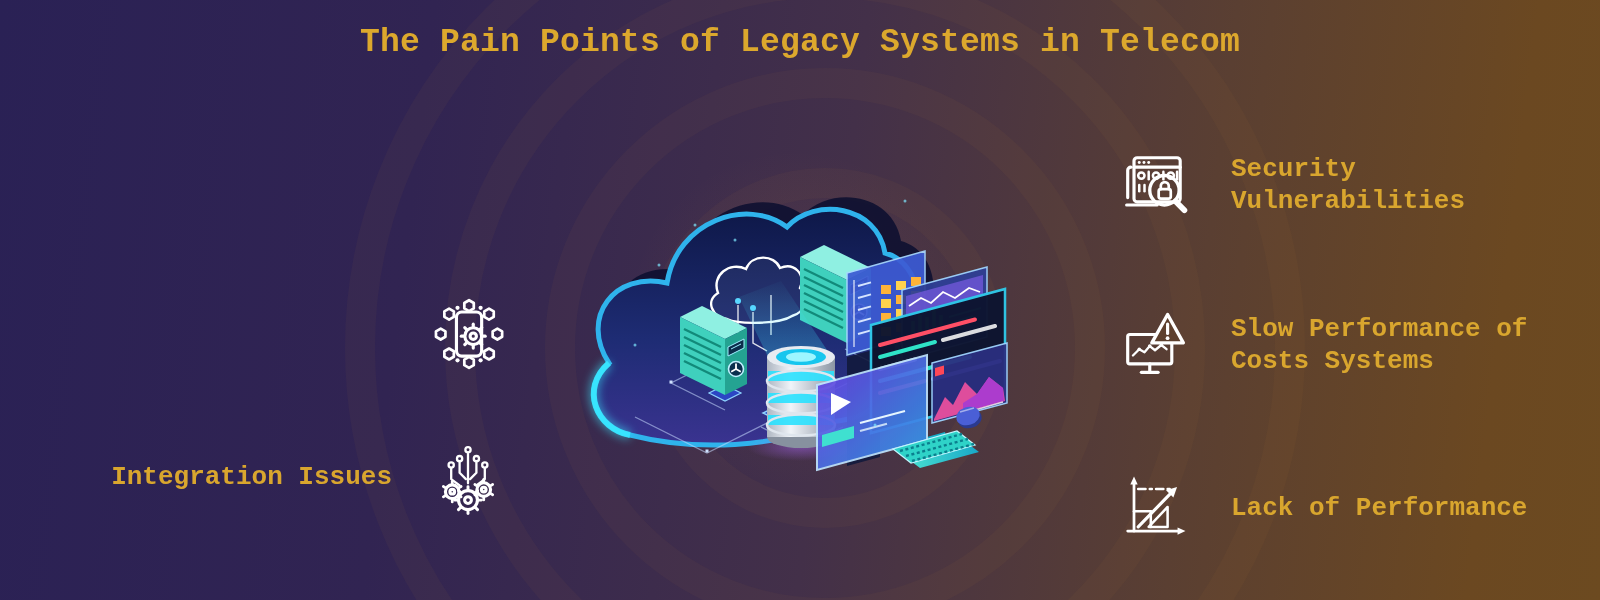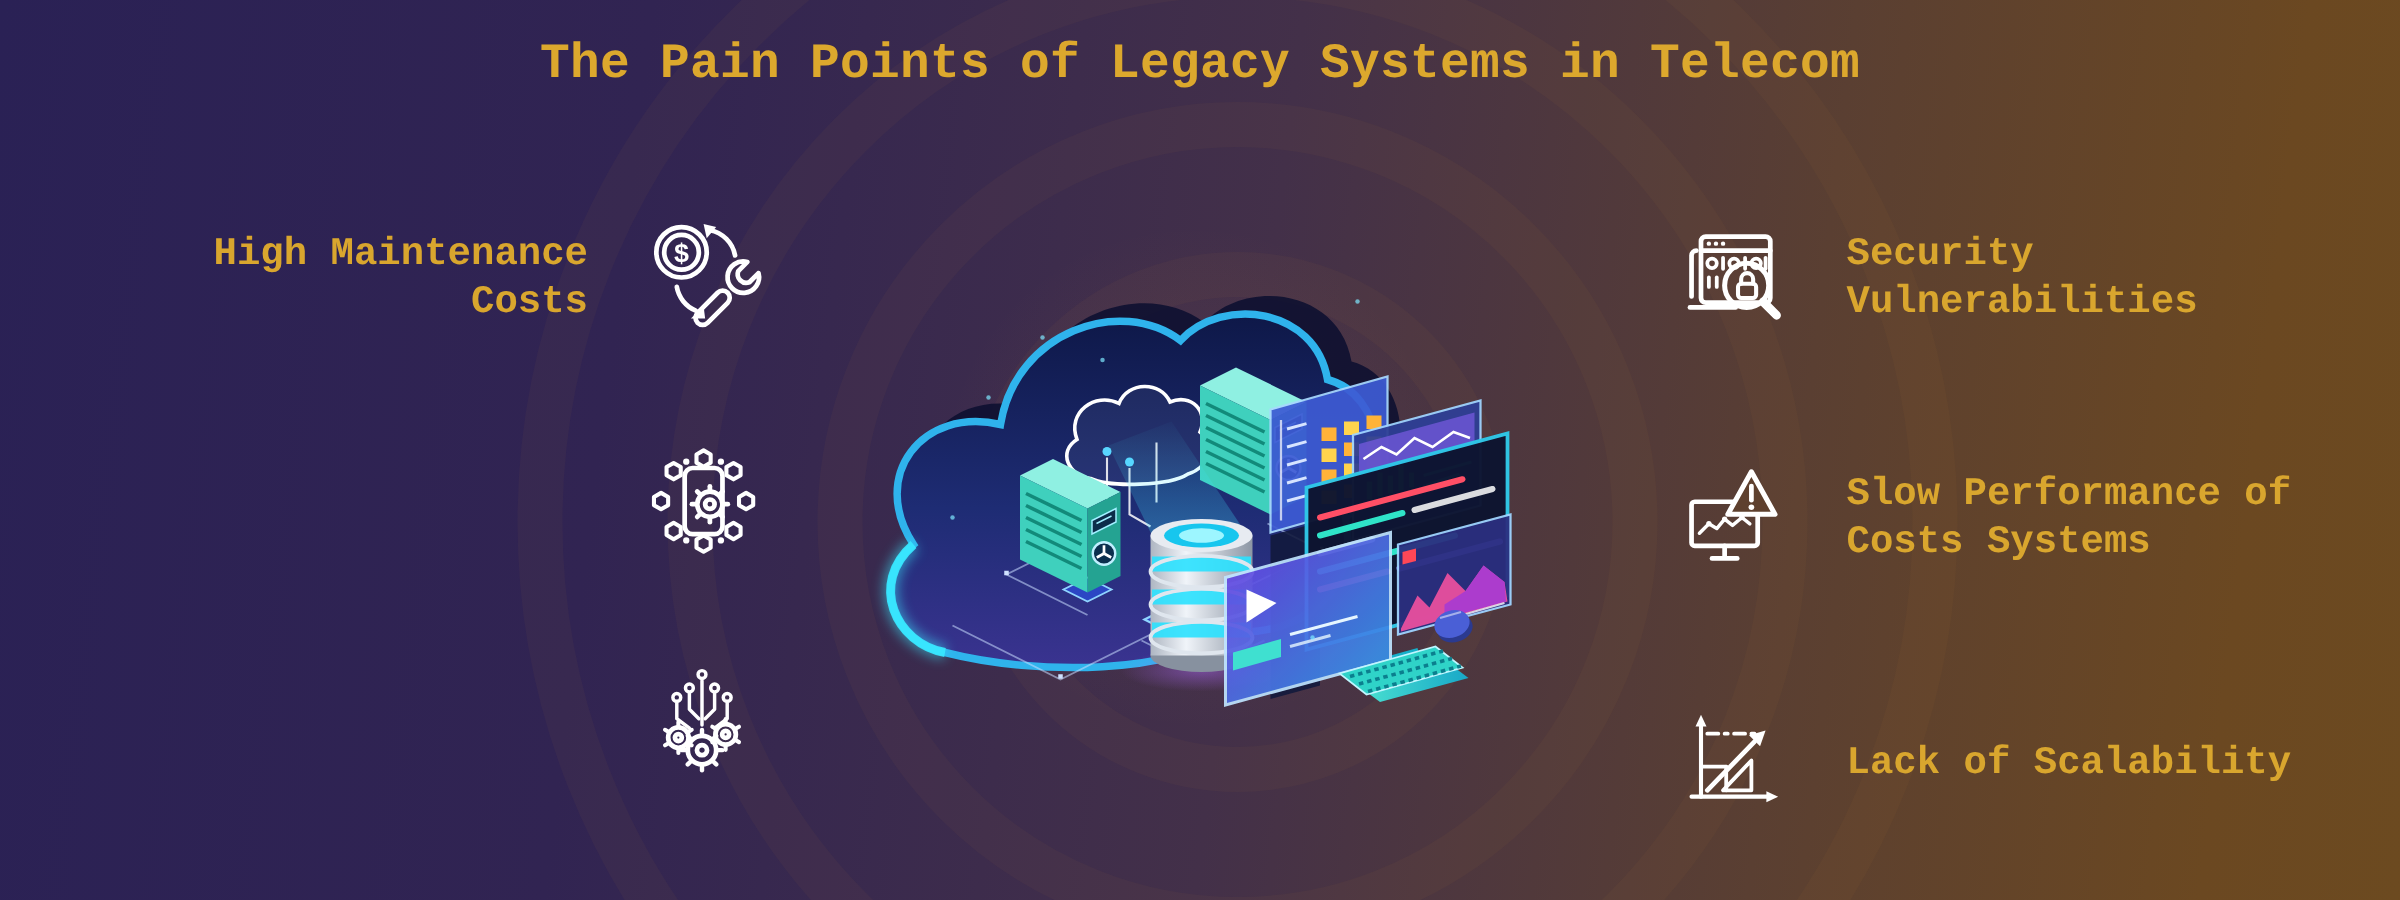--- a/index.html
+++ b/index.html
@@ -265,38 +265,20 @@
     <g fill="#7fe8ff" opacity="0.7">
       <circle cx="84" cy="160" r="1.5"></circle>
         <circle cx="120" cy="120" r="1.5"></circle>
         <circle cx="330" cy="96" r="1.5"></circle>
       <circle cx="60" cy="240" r="1.5"></circle>
         <circle cx="300" cy="320" r="1.5"></circle>
         <circle cx="160" cy="135" r="1.5"></circle>
     </g>
   </svg>
 
-  <div class="item left" style="top:143px">
-    <div class="plabel">High Maintenance Costs</div>
-    <div class="iconbox">
-      <svg viewBox="0 0 80 80" class="lineart">
-        <circle cx="27" cy="24" r="16"></circle>
-        <circle cx="27" cy="24" r="11"></circle>
-        <text x="27" y="30" font-size="17" font-weight="bold" fill="#ffffff" stroke="none" text-anchor="middle">$</text>
-        <path d="M61 26 A 20 20 0 0 0 45 10"></path>
-        <polygon points="41,6 49,8 43,15" fill="#ffffff" stroke="none"></polygon>
-        <path d="M24 46 A 20 20 0 0 0 36 61"></path>
-        <polygon points="33,66 41,58 42,66" fill="#ffffff" stroke="none"></polygon>
-        <g transform="translate(57,49) rotate(45)">
-          <path d="M-5 -21.7 A10 10 0 1 0 5 -21.7 L5 -13.5 A5.5 5.5 0 0 1 -5 -13.5 Z"></path>
-          <rect x="-4.5" y="1" width="9" height="27" rx="4.5"></rect>
-        </g>
-      </svg>
-    </div>
-  </div>
 
   <div class="item left" style="top:291px">
     <div class="iconbox">
       <svg viewBox="0 0 80 80" class="lineart">
         <defs>
             <polygon id="hx6" points="0,-5.2 4.5,-2.6 4.5,2.6 0,5.2 -4.5,2.6 -4.5,-2.6"></polygon>
           </defs>
         <rect x="29" y="20" width="24" height="42" rx="5"></rect>
         <g transform="translate(45,43)">
           <circle r="8"></circle>
@@ -326,20 +308,21 @@
           <circle cx="52" cy="16" r="2"></circle>
             <circle cx="30" cy="16" r="2"></circle>
             <circle cx="52" cy="66" r="2"></circle>
             <circle cx="30" cy="66" r="2"></circle>
         </g>
       </svg>
     </div>
   </div>
 
   <div class="item left" style="top:435px">
+    <div class="plabel">Integration Issues</div>
     <div class="iconbox">
       <svg viewBox="0 0 80 80" class="lineart">
         <g stroke-width="2.2">
           <path d="M40 18 V46"></path>
             <circle cx="40" cy="14" r="2.5"></circle>
           <path d="M32 26 V36 L38 42"></path>
             <circle cx="32" cy="22.5" r="2.5"></circle>
           <path d="M48 26 V36 L42 42"></path>
             <circle cx="48" cy="22.5" r="2.5"></circle>
           <path d="M24 32 V42 L32 48"></path>
@@ -448,16 +431,16 @@
         <line x1="14" y1="62" x2="63" y2="62" stroke-width="2.6"></line>
         <polygon points="69,62 61.5,58.5 61.5,65.5" fill="#ffffff" stroke="none"></polygon>
         <line x1="24" y1="22" x2="54" y2="22" stroke-width="2.4" stroke-dasharray="7 4 2 4"></line>
         <line x1="20" y1="43" x2="36" y2="43" stroke-width="2.4"></line>
         <line x1="36" y1="43" x2="36" y2="58" stroke-width="2.4"></line>
         <polygon points="34,58 52,58 52,39" fill="none" stroke-width="2.4"></polygon>
         <line x1="24" y1="58" x2="54" y2="27" stroke-width="3"></line>
         <polygon points="61,20 50.5,23 57.5,30" fill="#ffffff" stroke="none"></polygon>
       </svg>
     </div>
-    <div class="plabel">Lack of Scalability</div>
+    <div class="plabel">Lack of Performance</div>
   </div>
 
 </div>
 
 </body></html>

